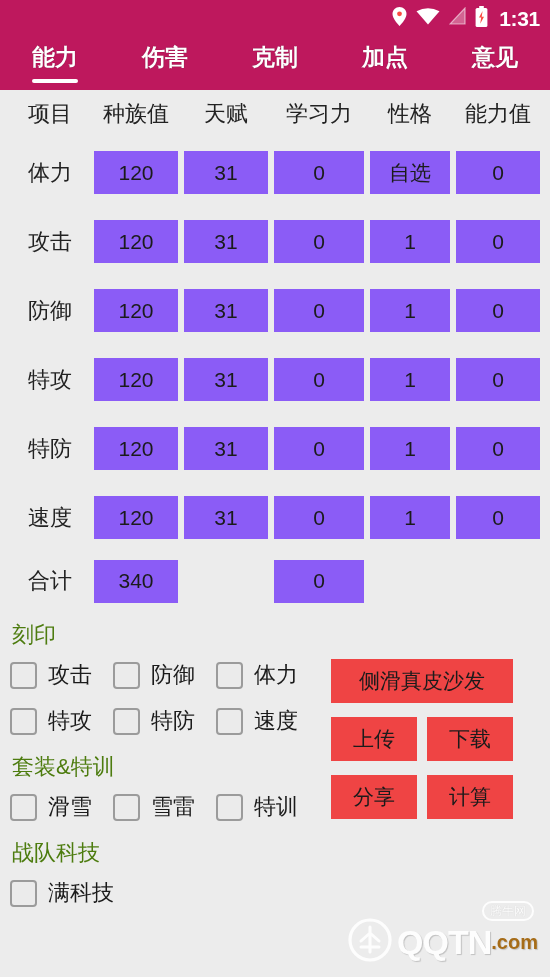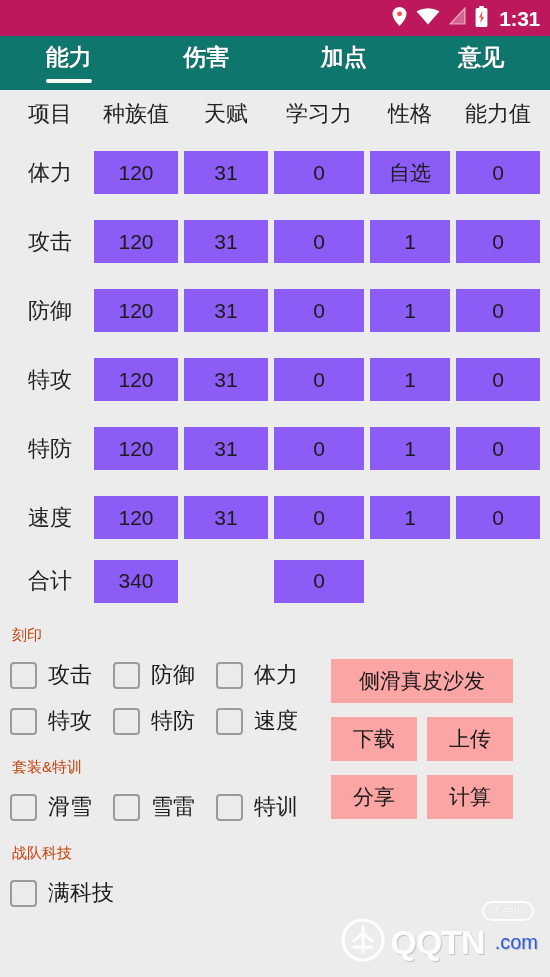--- a/index.html
+++ b/index.html
@@ -33,21 +33,21 @@
     font-size: 21px;
     font-weight: bold;
     letter-spacing: -0.3px;
     line-height: 1;
     margin-left: 2px;
   }
 
   
   #tabbar {
     height: 54px;
-    background: #0f766e;
+    background: #be185d;
     display: flex;
     align-items: flex-start;
     padding-top: 6px;
   }
   .tab {
     flex: 1;
     position: relative;
     display: flex;
     flex-direction: column;
     align-items: center;
@@ -133,22 +133,22 @@
   
   #bottom {
     position: relative;
     padding: 0 10px;
     margin-top: 6px;
   }
   #bottom-left {
     width: 320px;
   }
   .section-title {
-    font-size: 15px;
-    color: #c2410c;
+    font-size: 22px;
+    color: #4d7c0f;
     line-height: 34px;
     margin: 8px 0 2px 2px;
     white-space: nowrap;
   }
   .cbrow {
     display: flex;
     align-items: center;
     height: 42px;
     margin-bottom: 4px;
   }
@@ -174,21 +174,21 @@
   }
 
   
   #bottom-right {
     position: absolute;
     left: 331px;
     top: 41px;
     width: 182px;
   }
   .btn {
-    background: #fca5a5;
+    background: #ef4444;
     border: 0;
     font-family: inherit;
     font-size: 21px;
     color: #1b1b1b;
     height: 44px;
     display: flex;
     align-items: center;
     justify-content: center;
     cursor: pointer;
     white-space: nowrap;
@@ -210,25 +210,24 @@
   #watermark .wm-text {
     font-size: 34px;
     font-weight: bold;
     color: #ffffff;
     letter-spacing: -1px;
     text-shadow: 1px 1px 1px rgba(150,150,150,0.55);
     line-height: 1;
   }
   #watermark .wm-com {
     font-size: 20px;
-    font-weight: normal;
-    color: #1d4ed8;
+    font-weight: bold;
+    color: #a16207;
     text-shadow: 1px 1px 1px rgba(150,150,150,0.55);
     line-height: 1;
-    padding-left: 10px;
   }
   #watermark .wm-badge {
     position: absolute;
     right: 4px;
     top: -16px;
     border: 2px solid #ffffff;
     border-radius: 10px;
     color: #ffffff;
     font-size: 12px;
     padding: 1px 6px;
@@ -271,20 +270,24 @@
 <div id="tabbar">
   <div class="tab active">
     <span class="tab-label">能力</span>
     <span class="tab-underline"></span>
   </div>
   <div class="tab">
     <span class="tab-label">伤害</span>
 
   </div>
   <div class="tab">
+    <span class="tab-label">克制</span>
+
+  </div>
+  <div class="tab">
     <span class="tab-label">加点</span>
 
   </div>
   <div class="tab">
     <span class="tab-label">意见</span>
 
   </div>
 </div>
 
 <div id="content">
@@ -521,22 +524,22 @@
           <span class="cbbox"></span>
           <span class="cblabel">满科技</span>
         </div>
       </div>
 
     </div>
 
     <div id="bottom-right">
       <div class="btn btn-wide">侧滑真皮沙发</div>
       <div class="btn-pair">
+        <div class="btn btn-half">上传</div>
         <div class="btn btn-half">下载</div>
-        <div class="btn btn-half">上传</div>
       </div>
       <div class="btn-pair">
         <div class="btn btn-half">分享</div>
         <div class="btn btn-half">计算</div>
       </div>
     </div>
 
   </div>
 
   <div id="watermark">

